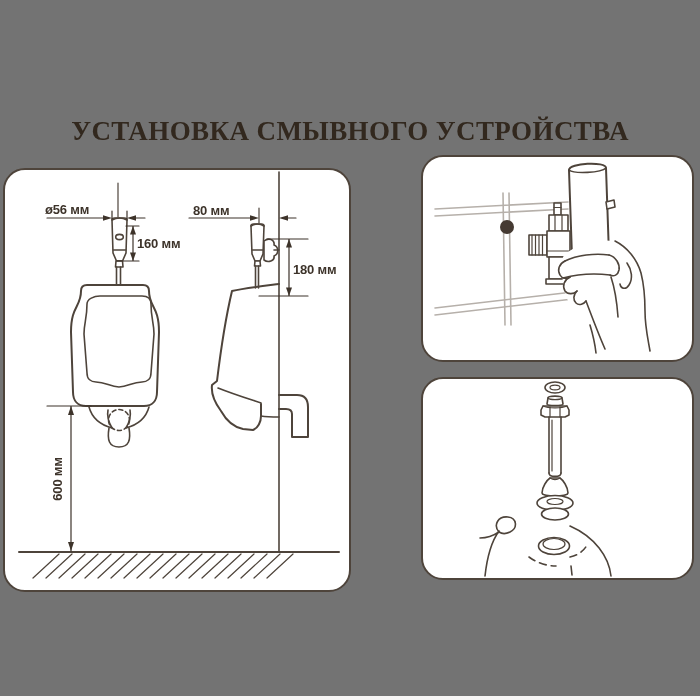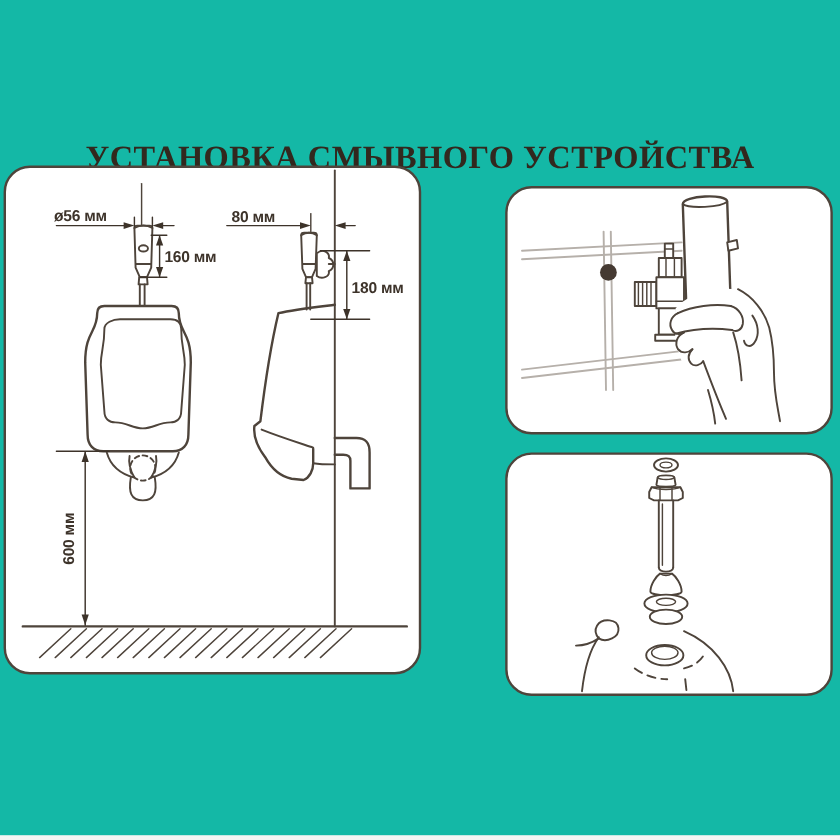--- a/index.html
+++ b/index.html
@@ -1,22 +1,22 @@
 <!DOCTYPE html>
 <html><head>
 <meta charset="utf-8">
 <style>
   html,body{margin:0;padding:0;background:#fff;}
-  .page{position:relative;width:700px;height:700px;background:#14b8a6;overflow:hidden;
+  .page{position:relative;width:700px;height:700px;background:#737373;overflow:hidden;
         font-family:"Liberation Sans",sans-serif;}
   .title{position:absolute;top:114px;left:0;width:700px;text-align:center;
          font-family:"Liberation Serif",serif;font-weight:bold;font-size:27px;
          line-height:34px;color:#32281e;letter-spacing:.4px;}
   .panel{position:absolute;border:2px solid #4e443b;border-radius:22px;background:#fff;}
-  .panel-left{left:3px;top:138px;width:344px;height:420px;}
+  .panel-left{left:3px;top:168px;width:344px;height:420px;}
   .panel-topright{left:421px;top:155px;width:269px;height:203px;}
   .panel-botright{left:421px;top:377px;width:269px;height:199px;}
   .panel svg{display:block;border-radius:20px;}
   svg *{stroke-linecap:round;stroke-linejoin:round;}
   .art{stroke:#4e443b;fill:none;stroke-width:2;}
   .artf{stroke:#4e443b;fill:#fff;stroke-width:2;}
   .thin{stroke-width:1.6;}
   .thinner{stroke-width:1.2;}
   .dim{stroke:#3d332a;fill:none;stroke-width:1.2;}
   .dimarrow{fill:#3d332a;stroke:none;}

